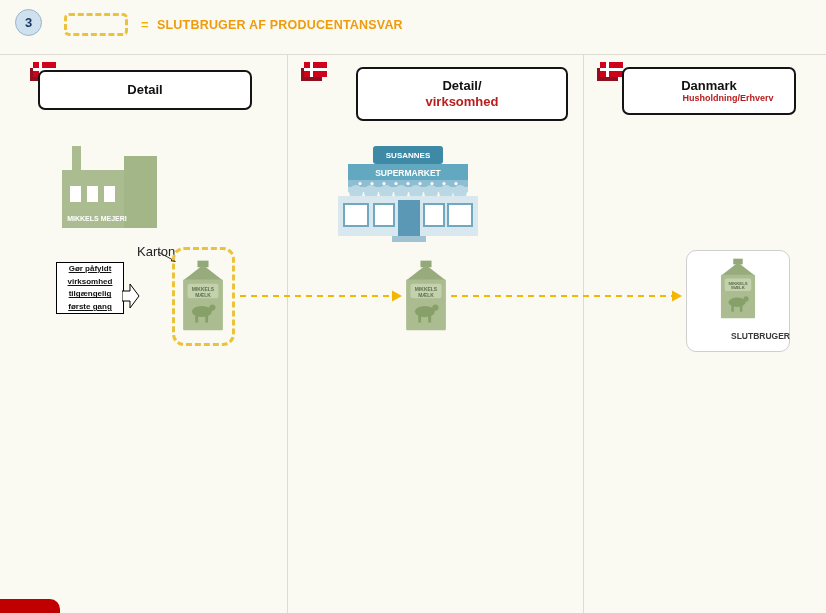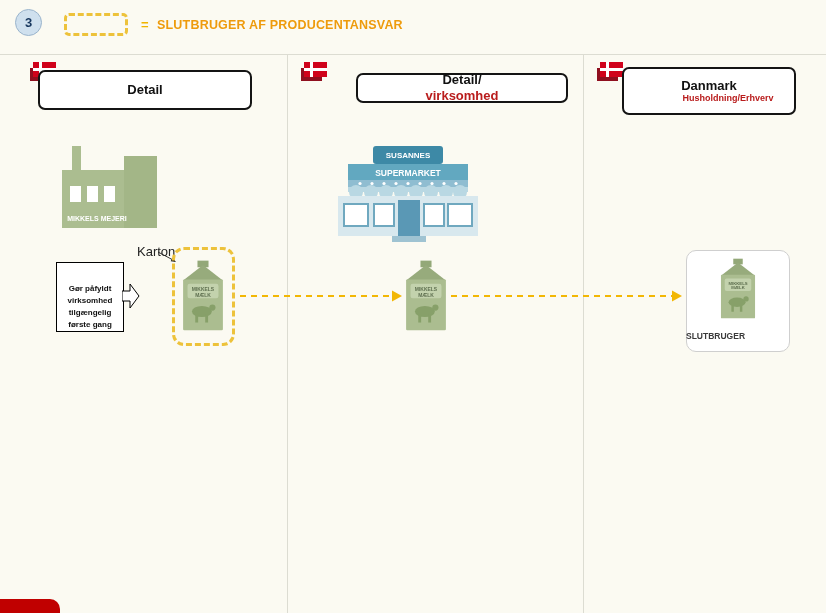--- a/index.html
+++ b/index.html
@@ -25,31 +25,31 @@
   .flag .fh { position:absolute; left:0; top:6px; width:100%; height:3px; background:#fff; }
 
   
   .colbox { background:#fff; border:2px solid #141414; border-radius:7px;
     display:flex; flex-direction:column; align-items:center; justify-content:center; text-align:center; }
   .colbox .t { font-weight:bold; font-size:13px; color:#111; line-height:1.2; }
   .colbox .s { font-weight:bold; font-size:13px; color:#b91c1c; line-height:1.2;text-align:center; }
   .colbox .s.small { font-size:9px;margin-left:38px; }
 
   
-  .process-box { left:56px; top:262px; width:68px; height:70px; background:#fff; border:1px solid #000;
-    display:flex; flex-direction:column; align-items:center; justify-content:flex-end;
-    font-size:8px; font-weight:bold; color:#111; line-height:1.5; text-align:center; }
+  .process-box { left:56px; top:262px; width:68px; height:52px; background:#fff; border:1px solid #000;
+    display:flex; flex-direction:column; align-items:center; justify-content:space-between;
+    font-size:8px; font-weight:bold; color:#111; line-height:1.5; text-align:center;text-decoration:underline; }
 
   .karton-label { left:137px; top:244px; font-size:13px; color:#222; }
 
   .dash-frame { left:172px; top:247px; width:63px; height:99px; border:3px dashed #edc23b; border-radius:12px; }
 
   .enduser-box { left:686px; top:250px; width:104px; height:102px; background:#fff;
     border:1px solid #cfcfcf; border-radius:10px; }
-  .enduser-label { left:686px; top:331px; width:104px; text-align:left;
+  .enduser-label { left:686px; top:331px; width:104px; text-align:right;
     font-size:8.5px; font-weight:bold; color:#3a3a3a; }
 
   .bottom-red { left:0; top:599px; width:60px; height:14px; background:#c00000; border-radius:0 10px 0 0; }
 
   svg { display:block; }
   .overlay { left:0; top:0; pointer-events:none; }
 </style>
 </head>
 <body>
 
@@ -88,21 +88,21 @@
       <span class="fh"></span>
   </div>
   <div class="abs colbox" style="left:38px; top:70px; width:214px; height:40px">
     <span class="t">Detail</span>
   </div>
 
   <div class="abs flag" style="left:304px; top:62px">
     <span class="fv"></span>
       <span class="fh"></span>
   </div>
-  <div class="abs colbox" style="left:356px; top:73px; width:212px; height:30px">
+  <div class="abs colbox" style="left:356px; top:67px; width:212px; height:54px">
     <span class="t">Detail/</span>
     <span class="s">virksomhed</span>
   </div>
 
   <div class="abs flag" style="left:600px; top:62px">
     <span class="fv"></span>
       <span class="fh"></span>
   </div>
   <div class="abs colbox" style="left:622px; top:67px; width:174px; height:48px">
     <span class="t">Danmark</span>

